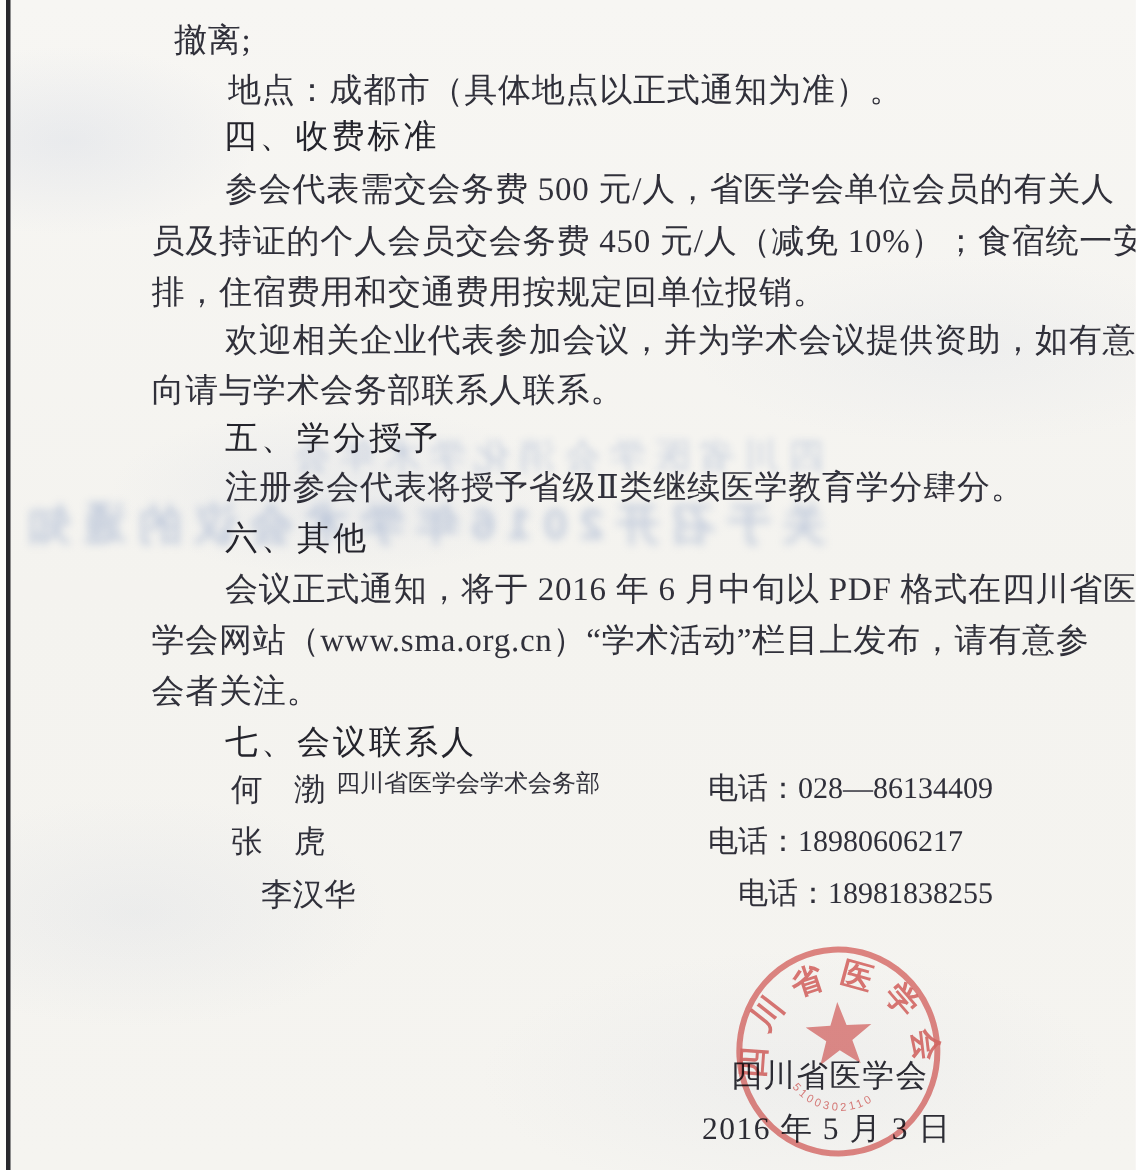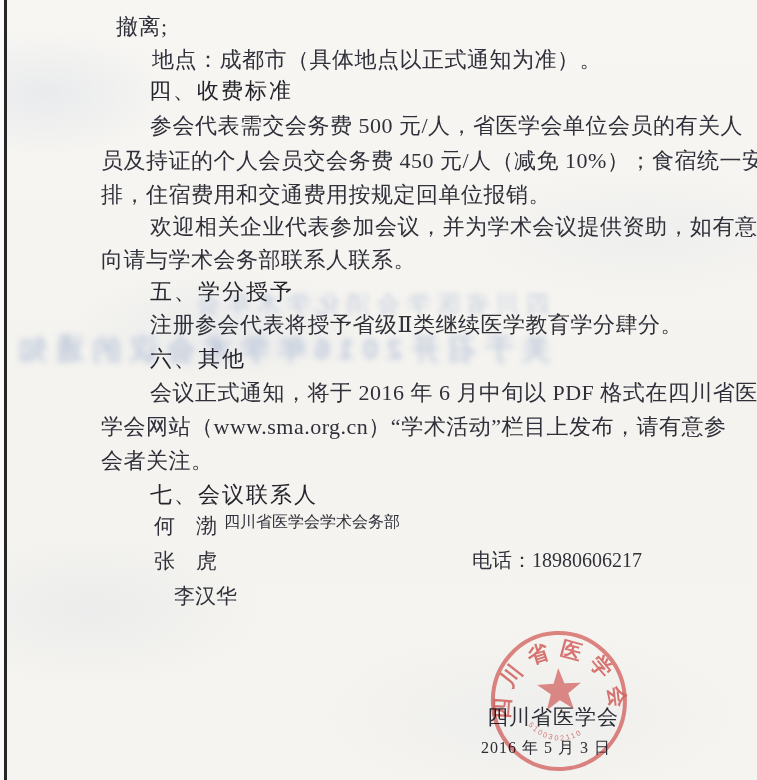--- a/index.html
+++ b/index.html
@@ -56,21 +56,21 @@
   .bleed{
     position:absolute;white-space:pre;color:#8fa3c8;
     transform:scaleX(-1);filter:blur(2.5px);pointer-events:none;
   }
   #bleed1{top:288px;left:190px;font-size:24px;opacity:.45;letter-spacing:6px;}
   #bleed2{top:330px;left:10px;font-size:29px;opacity:.5;font-weight:700;letter-spacing:8px;
           font-family:"Liberation Sans","DejaVu Sans",sans-serif;filter:blur(3px);}
 
   .sig{position:absolute;color:#2c2c34;white-space:pre;}
   #sig-org{top:703px;left:487px;font-size:21px;letter-spacing:1px;}
-  #sig-date{top:738px;left:481px;font-size:16px;letter-spacing:1px;}
+  #sig-date{top:738px;left:468px;font-size:21px;letter-spacing:1px;}
 
   .seal{
     position:absolute;left:484px;top:628px;width:150px;height:150px;
     mix-blend-mode:multiply;opacity:.85;transform:rotate(-3deg);
   }
 </style>
 </head>
 <body>
 
 <div class="paper-texture"></div>
@@ -92,27 +92,29 @@
 <div class="line" id="l10">注册参会代表将授予省级Ⅱ类继续医学教育学分肆分。</div>
 <div class="line heading" id="l11">六、其他</div>
 <div class="line" id="l12">会议正式通知，将于 2016 年 6 月中旬以 PDF 格式在四川省医</div>
 <div class="line" id="l13">学会网站（www.sma.org.cn）“学术活动”栏目上发布，请有意参</div>
 <div class="line" id="l14">会者关注。</div>
 <div class="line heading" id="l15">七、会议联系人</div>
 
 <div class="contact-row" id="c1">
   <span class="c-name">何　渤</span>
   <span class="c-org">四川省医学会学术会务部</span>
+  <span class="c-tel">电话：028—86134409</span>
 </div>
 <div class="contact-row" id="c2">
   <span class="c-name">张　虎</span>
   <span class="c-tel">电话：18980606217</span>
 </div>
 <div class="contact-row" id="c3">
   <span class="c-name">李汉华</span>
+  <span class="c-tel">电话：18981838255</span>
 </div>
 
 <div class="sig" id="sig-org">四川省医学会</div>
 <div class="sig" id="sig-date">2016 年 5 月 3 日</div>
 
 <svg class="seal" viewBox="0 0 150 150" aria-hidden="true">
   <defs>
     <path id="arcTop" d="M 30,102 A 51,51 0 1 1 122,102" fill="none"></path>
     <path id="arcBot" d="M 40,90 A 40,40 0 0 0 112,90" fill="none"></path>
   </defs>

